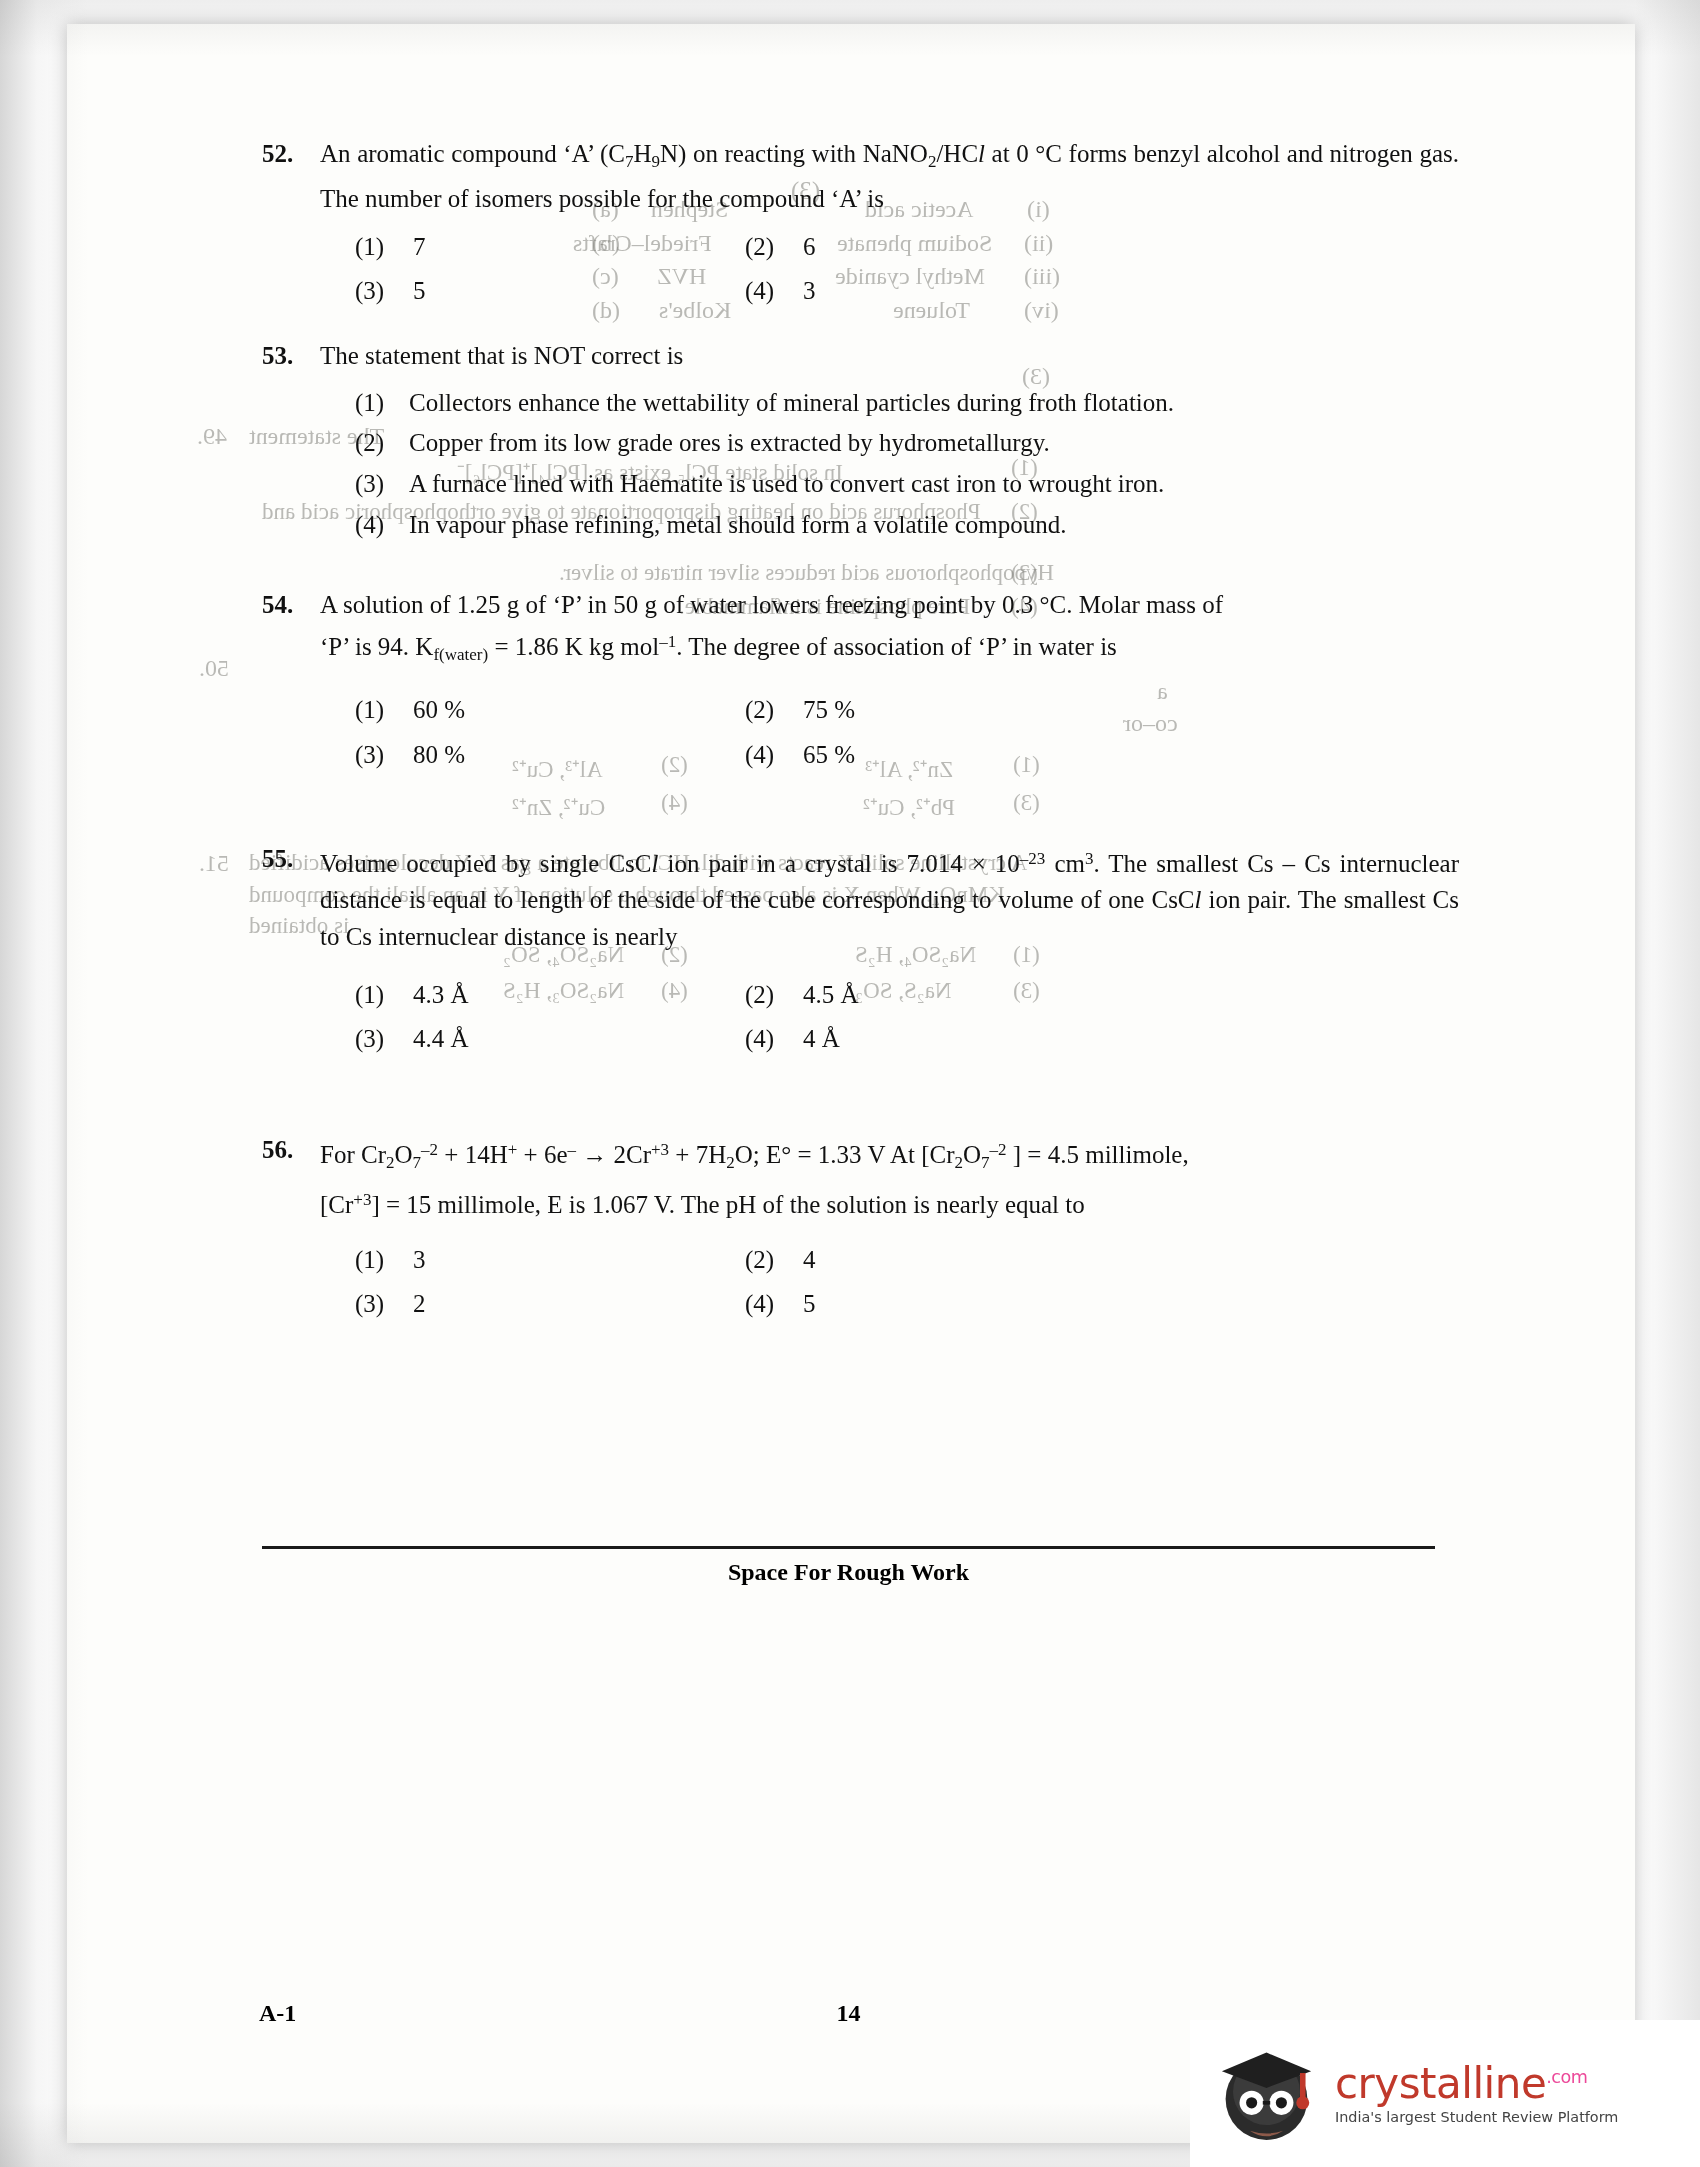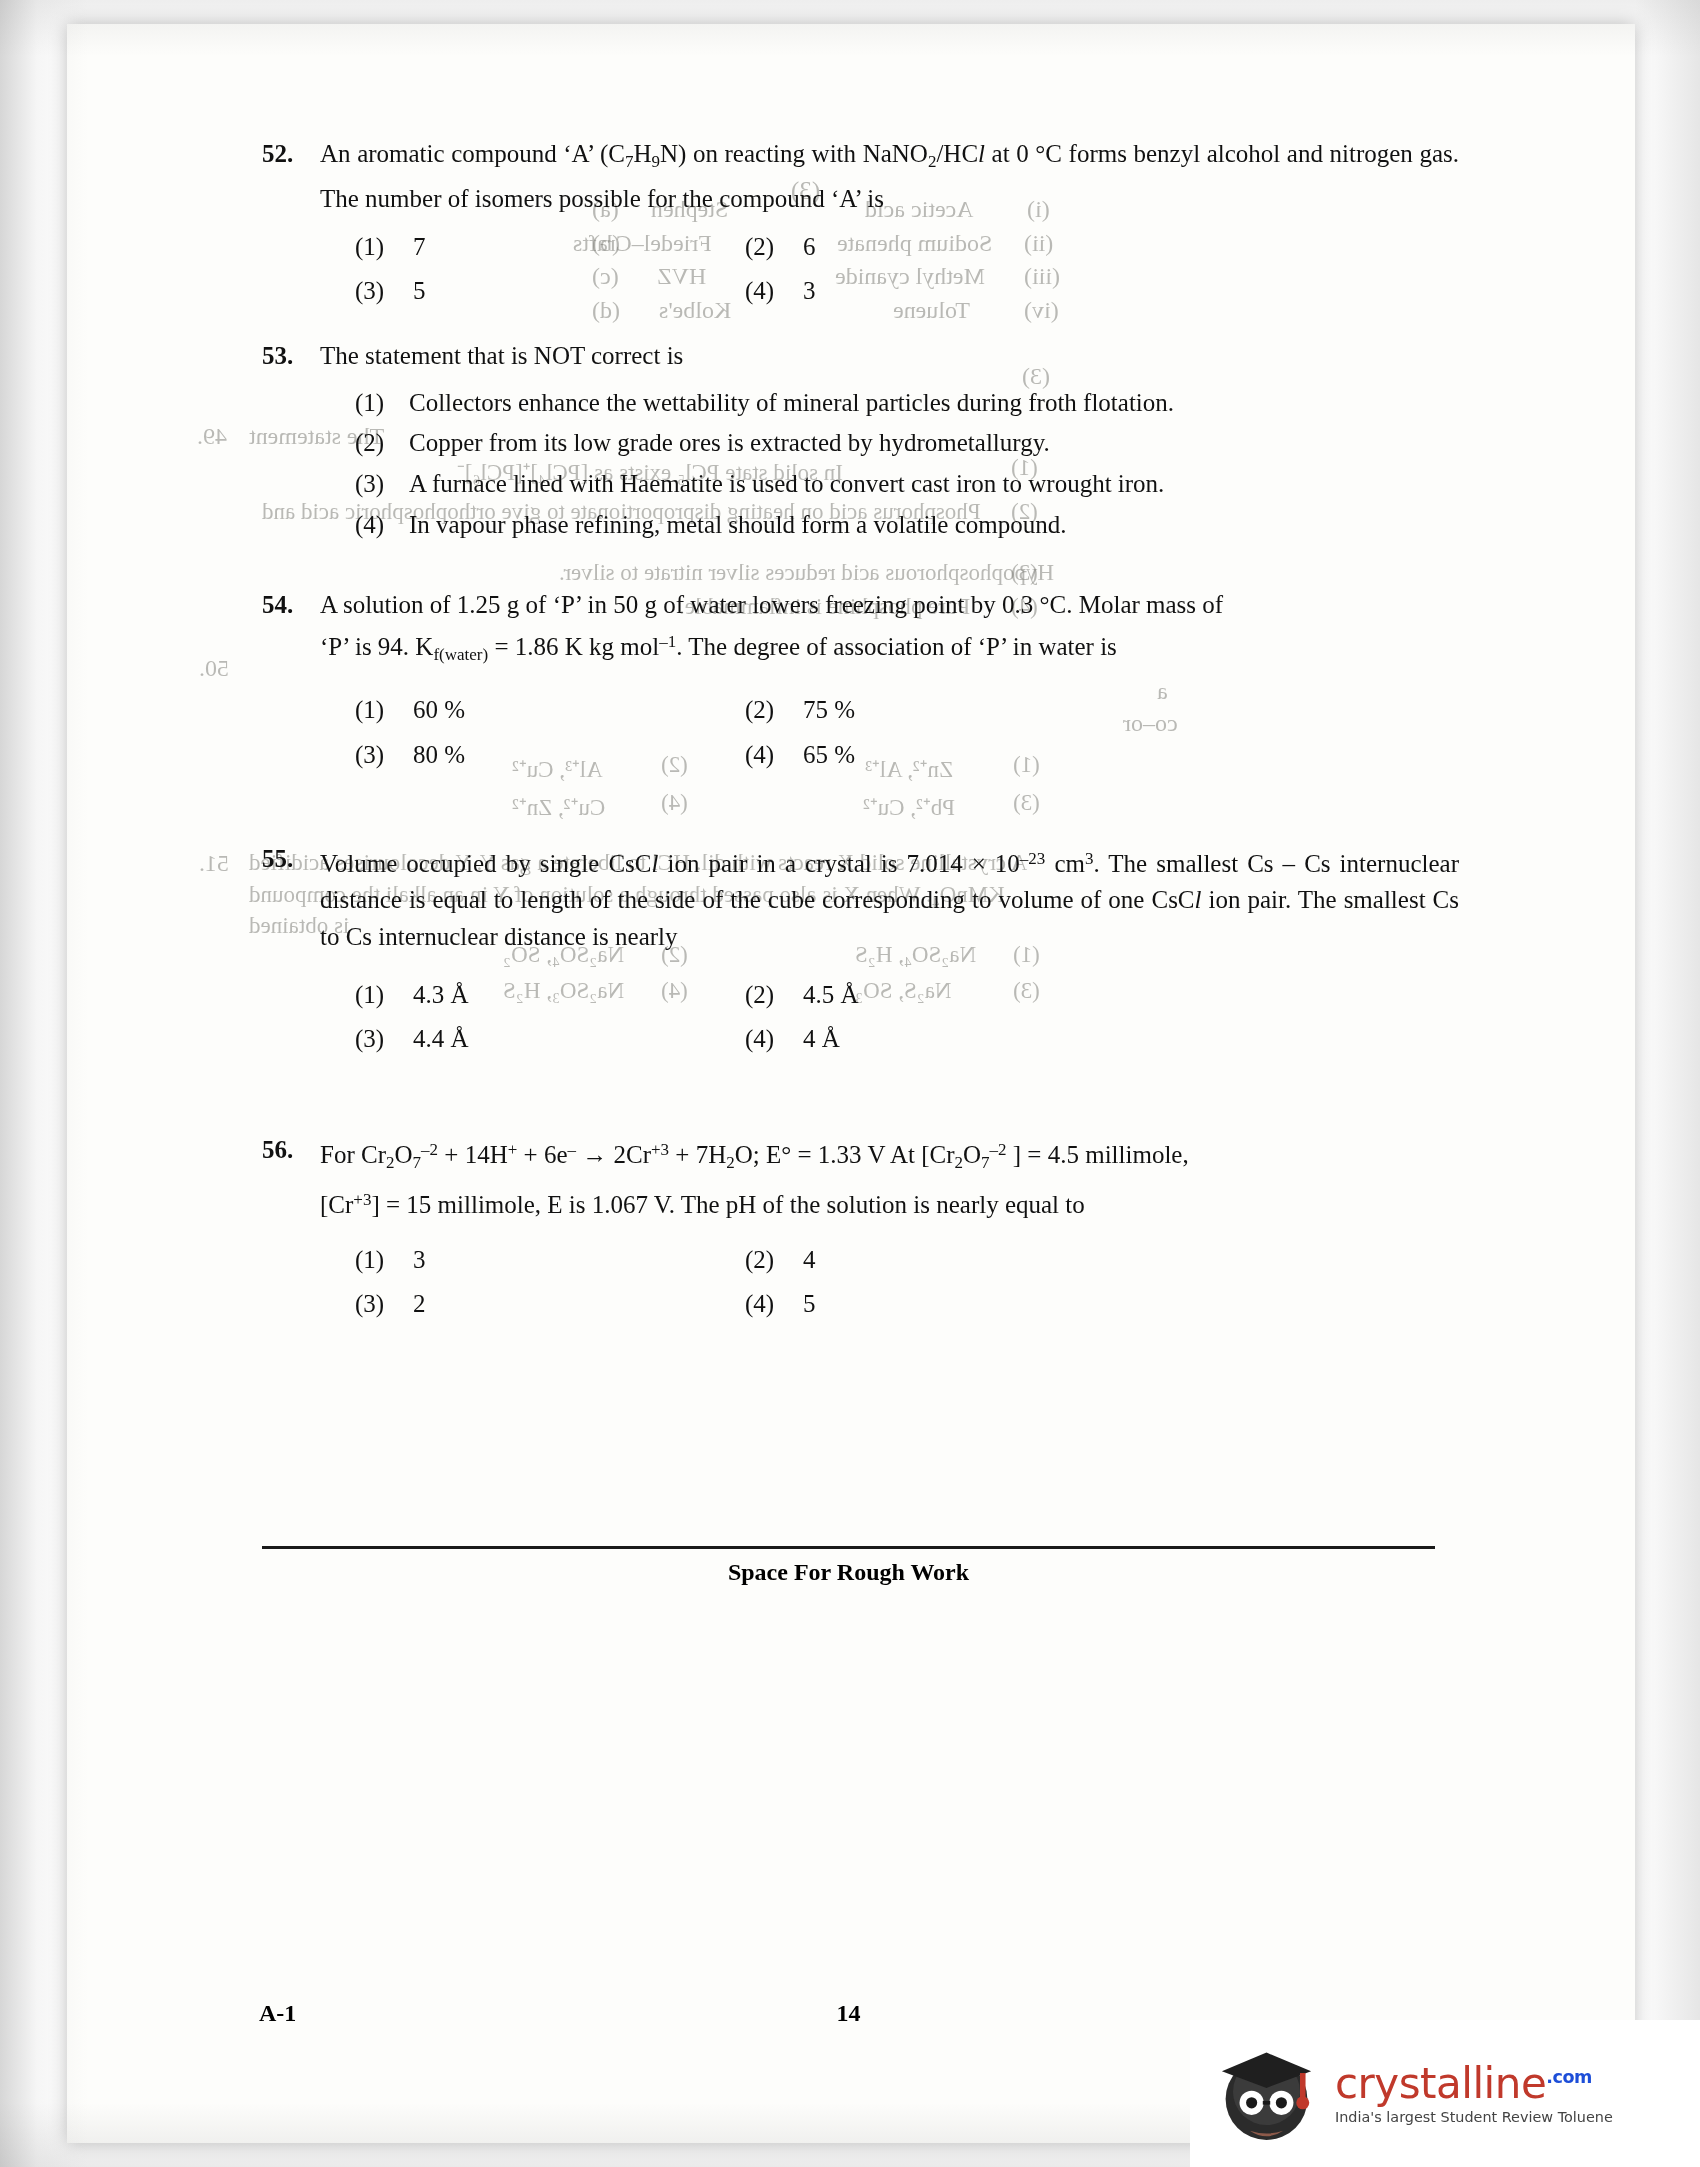--- a/index.html
+++ b/index.html
@@ -179,23 +179,22 @@
     line-height: 1.05;
   }
   .wm-name {
     font-family: "DejaVu Sans", sans-serif;
     font-size: 42px;
     color: #c0392b;
     letter-spacing: -0.5px;
   }
   .wm-name .tld {
     font-size: 17.6px;
-    color: #1d4ed8;
+    color: #ec4899;
     vertical-align: super;
-    font-weight: bold;
   }
   .wm-tag {
     font-family: "DejaVu Sans", sans-serif;
     font-size: 14.4px;
     color: #444;
     margin-top: 3.7px;
   }
 </style>
 </head>
 <body>
@@ -430,17 +429,17 @@
         <circle cx="48" cy="74" r="13" fill="#ffffff"></circle>
         <circle cx="80" cy="74" r="13" fill="#ffffff"></circle>
         <circle cx="48" cy="74" r="6" fill="#1a1a1a"></circle>
         <circle cx="80" cy="74" r="6" fill="#1a1a1a"></circle>
         <rect x="60" y="72" width="8" height="4" fill="#1a1a1a"></rect>
         <path d="M46 104 q18 12 36 0 q-18 6 -36 0 Z" fill="#8d5a4a"></path>
       </svg>
     </div>
     <div class="wm-text">
       <div class="wm-name"><span>crystalline</span><span class="tld">.com</span></div>
-      <div class="wm-tag">India's largest Student Review Toluene</div>
+      <div class="wm-tag">India's largest Student Review Platform</div>
     </div>
   </div>
 </div>
 
 
 </body></html>

